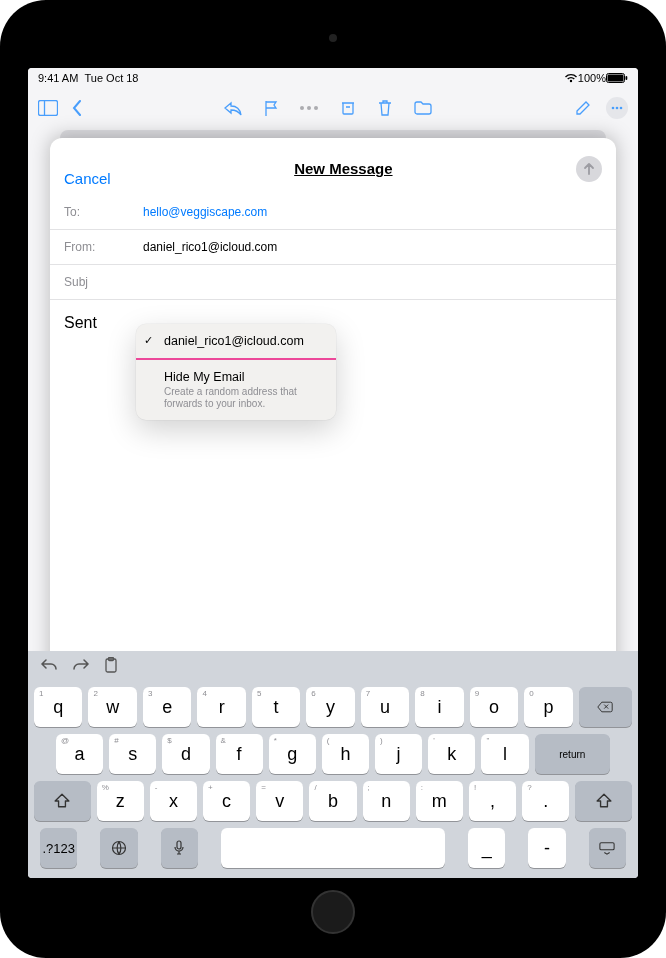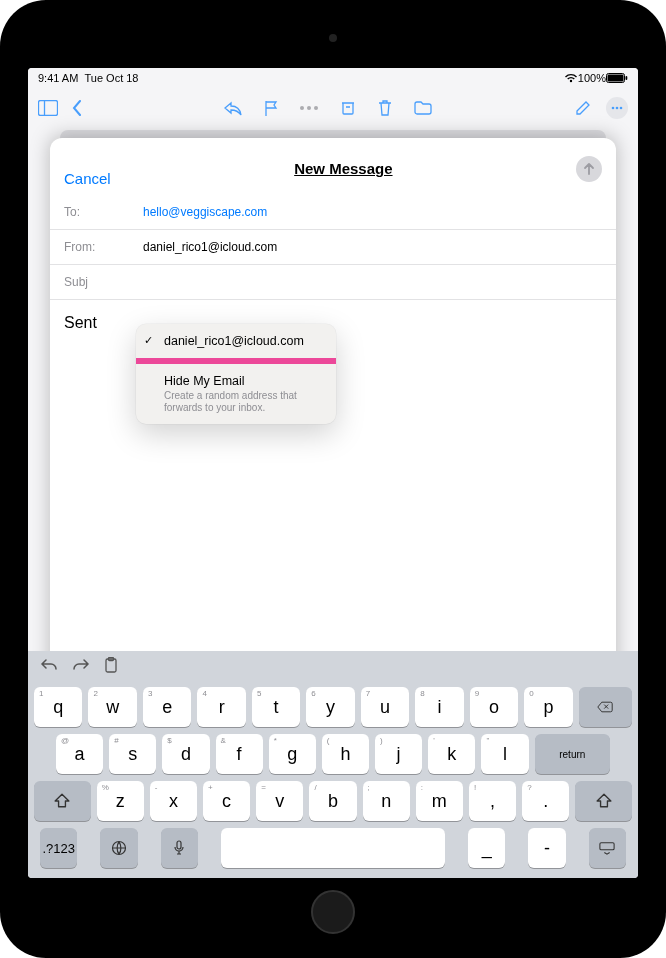--- a/index.html
+++ b/index.html
@@ -108,21 +108,21 @@
       border-radius: 10px;
       box-shadow: 0 10px 30px rgba(0,0,0,.18), 0 0 0 .5px rgba(0,0,0,.06);
       z-index: 20;
       overflow: hidden;
     }
     .popover-item {
       padding: 10px 12px 10px 28px;
       font-size: 12.5px;
       position: relative;
     }
-    .popover-item + .popover-item { border-top: 6px solid #ec4899; }
+    .popover-item + .popover-item { border-top: 2px solid #ec4899; }
     .popover-item .check {
       position: absolute; left: 8px; top: 10px; font-size: 11px;
     }
     .popover-item .title { font-weight: 500; }
     .popover-item .sub { color: #8e8e93; font-size: 10px; margin-top: 2px; line-height: 1.2; }
 
     
     .keyboard-wrap {
       position: absolute; left: 0; right: 0; bottom: 0;
       background: #d1d5db;

